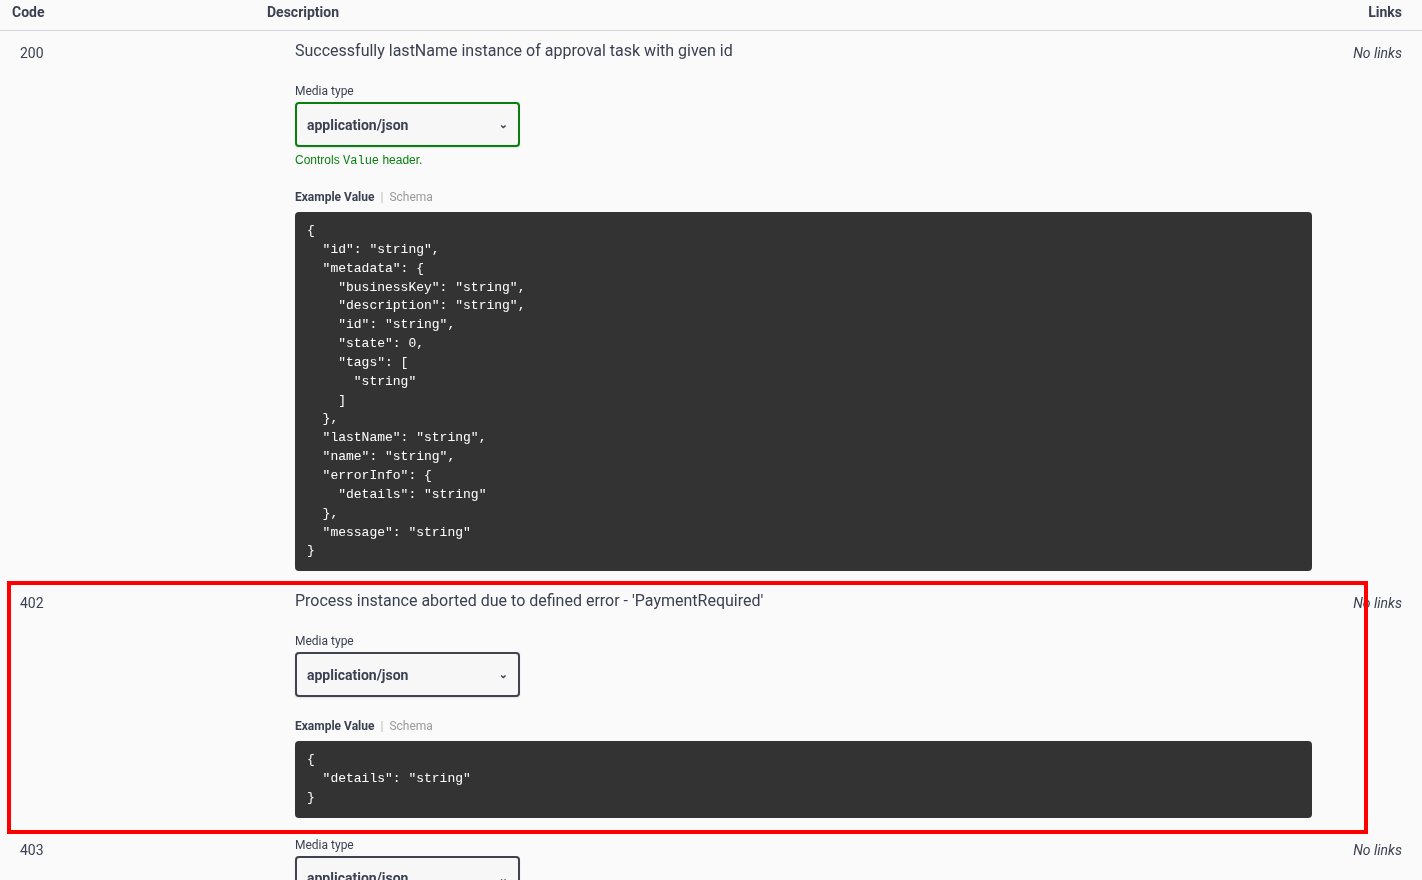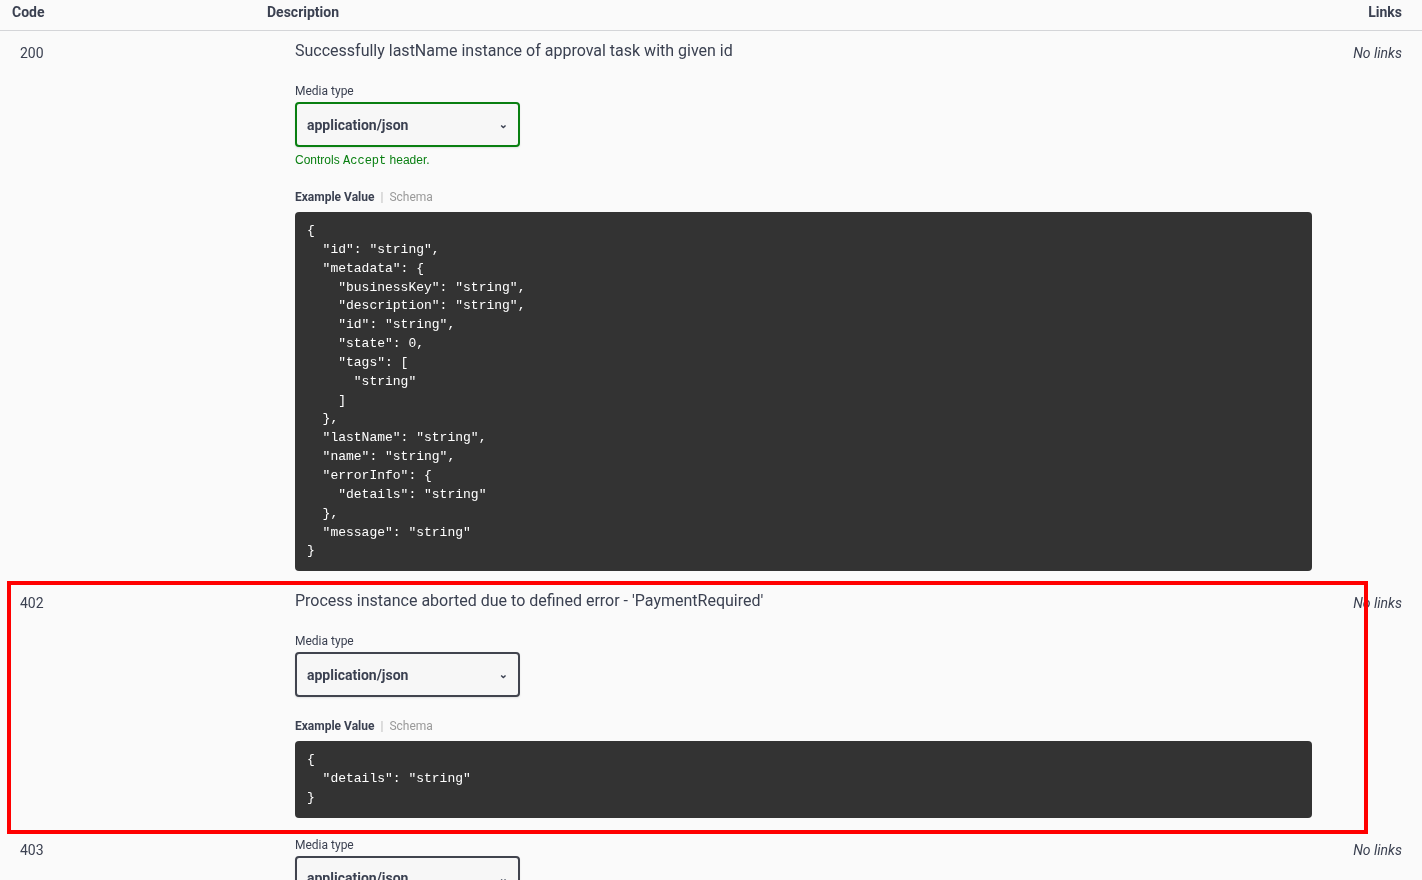--- a/index.html
+++ b/index.html
@@ -105,21 +105,21 @@
 
 <div class="response-row">
   <div class="col-code">200</div>
   <div class="col-desc">
     <div class="desc-text">Successfully lastName instance of approval task with given id</div>
     <div class="media-label">Media type</div>
     <div class="media-select green">
       <span>application/json</span>
       <span class="chevron">⌄</span>
     </div>
-    <div class="accept-hint"><span class="non-mono">Controls </span><span>Accept</span><span class="non-mono"> header.</span></div>
+    <div class="accept-hint"><span class="non-mono">Controls </span><span>Value</span><span class="non-mono"> header.</span></div>
     <div class="tabs">
       <span class="tab-active">Example Value</span><span class="tab-sep">|</span><span class="tab-inactive">Schema</span>
     </div>
     <pre class="code-block">{
   "id": "string",
   "metadata": {
     "businessKey": "string",
     "description": "string",
     "id": "string",
     "state": 0,

